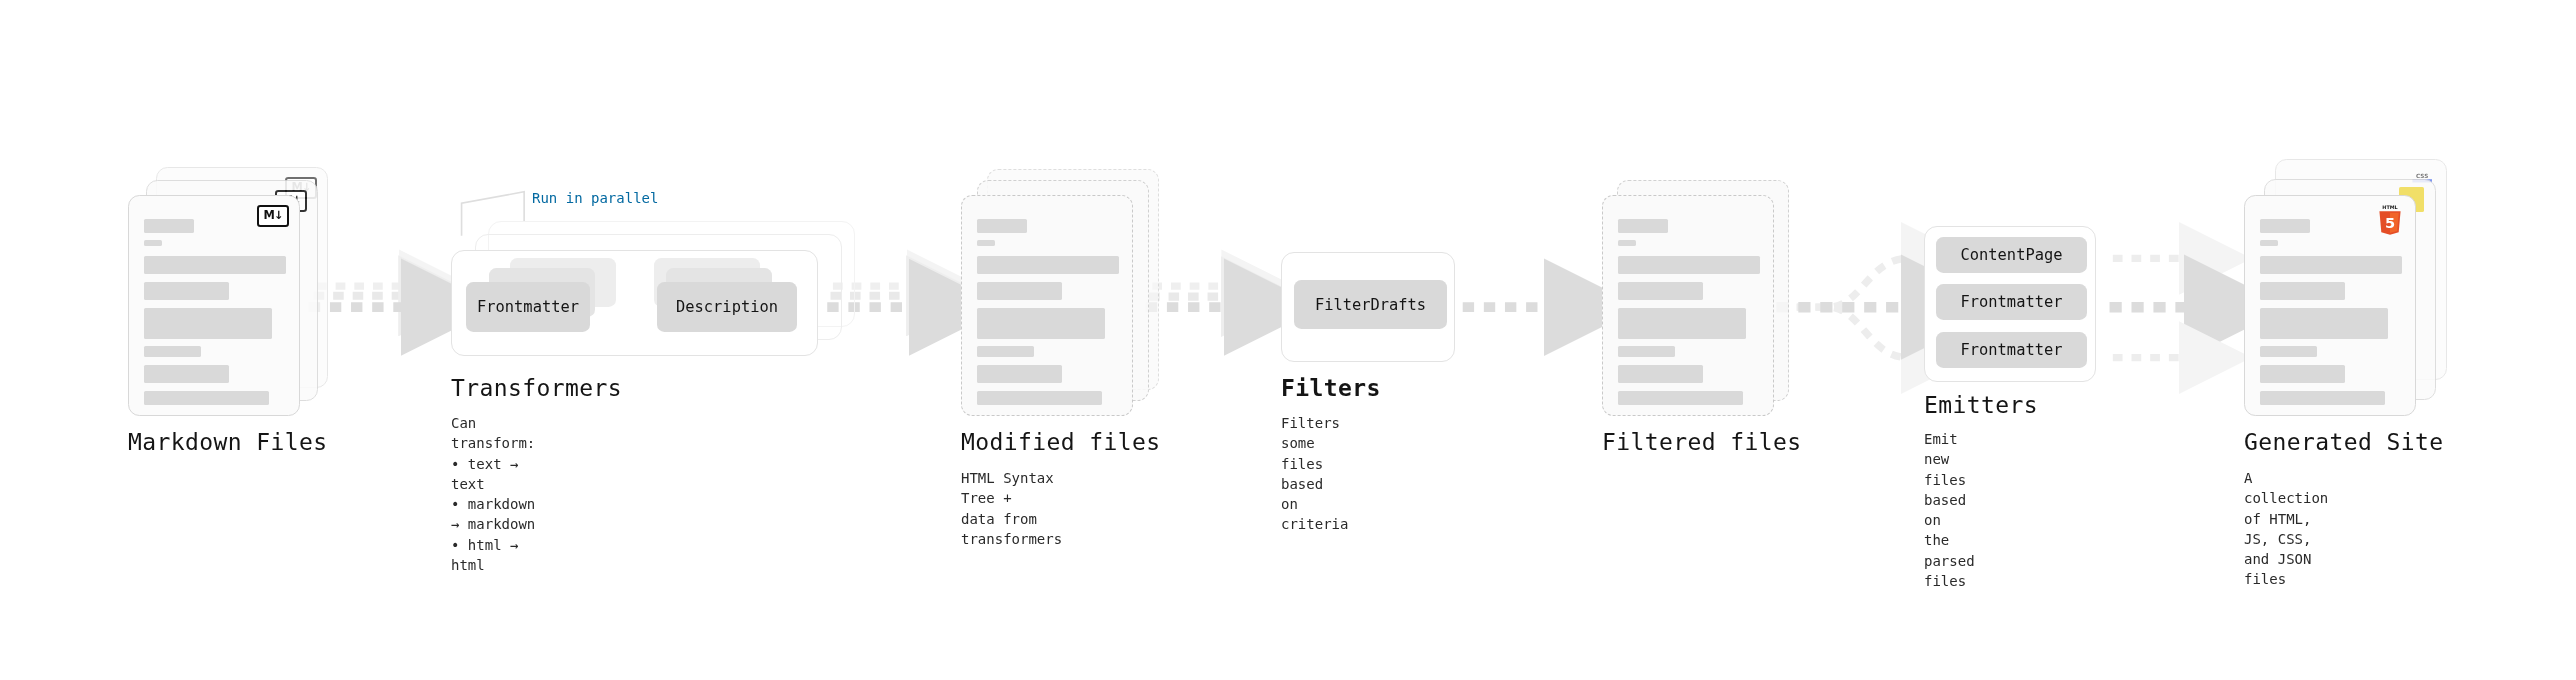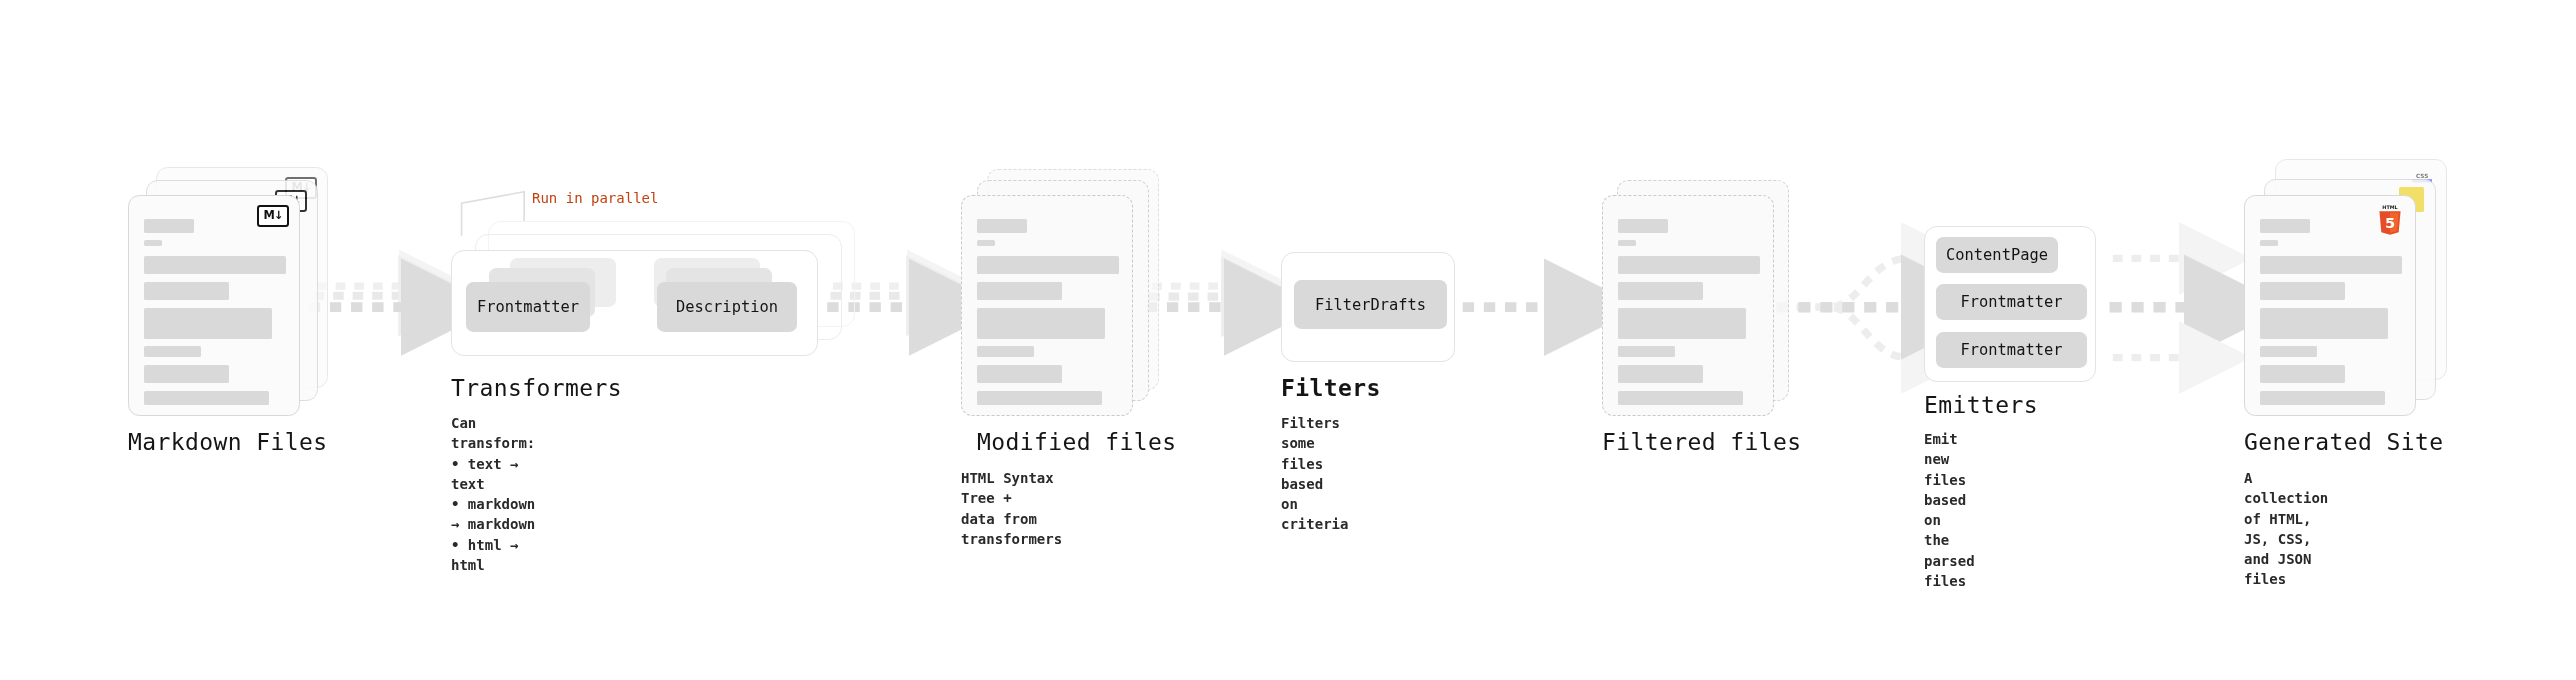--- a/index.html
+++ b/index.html
@@ -73,21 +73,20 @@
   
   .cap-title{
     position:absolute;
     font-size:23px;font-weight:400;letter-spacing:0.4px;color:#151515;
     white-space:nowrap;
   }
   .cap-sub{
     position:absolute;
     font-size:14px;line-height:1.45;color:#2a2a2a;
     white-space:pre-line;
-    font-weight:bold;
   }
 
   
   .box{
     position:absolute;
     border:1.5px solid #e3e3e3;
     border-radius:13px;
     background:#ffffff;
     box-sizing:border-box;
   }
@@ -103,21 +102,21 @@
     font-size:15.4px;color:#141414;
     white-space:nowrap;
     box-sizing:border-box;
   }
   .chip.fade1{background:#e4e4e4;color:transparent;}
   .chip.fade2{background:#ededed;color:transparent;}
 
   
   .parallel-label{
     position:absolute;
-    font-size:14px;color:#c2410c;white-space:nowrap;
+    font-size:14px;color:#0369a1;white-space:nowrap;
   }
 
   svg{overflow:visible;display:block;}
   .svg-layer{position:absolute;left:0;top:0;width:2576px;height:681px;pointer-events:none;}
 </style>
 </head>
 <body>
 
 <div class="stage">
 
@@ -238,21 +237,21 @@
         <div class="bar b-title"></div>
         <div class="bar b-sub"></div>
         <div class="bar b-p1"></div>
         <div class="bar b-p2"></div>
         <div class="bar b-p3"></div>
         <div class="bar b-p4"></div>
         <div class="bar b-p5"></div>
         <div class="bar b-p6"></div>
       </div>
     </div>
-    <div class="cap-title" style="left:961px;top:429px;margin-left:16px;">Modified files</div>
+    <div class="cap-title" style="left:961px;top:429px;">Modified files</div>
     <div class="cap-sub" style="left:961px;top:468px;">HTML Syntax Tree +
 data from transformers</div>
   </div>
 
   <div class="abs" style="left:0;top:0;">
     <div class="box" style="left:1281px;top:252px;width:174px;height:110px;"></div>
     <div class="chip" style="left:1294px;top:280px;width:153px;height:49px;">FilterDrafts</div>
     <div class="cap-title" style="left:1281px;top:375px;font-weight:bold;">Filters</div>
     <div class="cap-sub" style="left:1281px;top:413px;">Filters some files based
 on criteria</div>
@@ -270,21 +269,21 @@
         <div class="bar b-p4"></div>
         <div class="bar b-p5"></div>
         <div class="bar b-p6"></div>
       </div>
     </div>
     <div class="cap-title" style="left:1602px;top:429px;">Filtered files</div>
   </div>
 
   <div class="abs" style="left:0;top:0;">
     <div class="box" style="left:1924px;top:226px;width:172px;height:156px;"></div>
-    <div class="chip" style="left:1936px;top:237px;width:122px;height:36px;">ContentPage</div>
+    <div class="chip" style="left:1936px;top:237px;width:151px;height:36px;">ContentPage</div>
     <div class="chip" style="left:1936px;top:284px;width:151px;height:36px;">Frontmatter</div>
     <div class="chip" style="left:1936px;top:332px;width:151px;height:36px;">Frontmatter</div>
     <div class="cap-title" style="left:1924px;top:392px;">Emitters</div>
     <div class="cap-sub" style="left:1924px;top:429px;">Emit new files based on
 the parsed files</div>
   </div>
 
   <div class="abs" style="left:0;top:0;">
     <div class="doc ghost2" style="left:2275px;top:159px;">
       <div class="badge-css">

